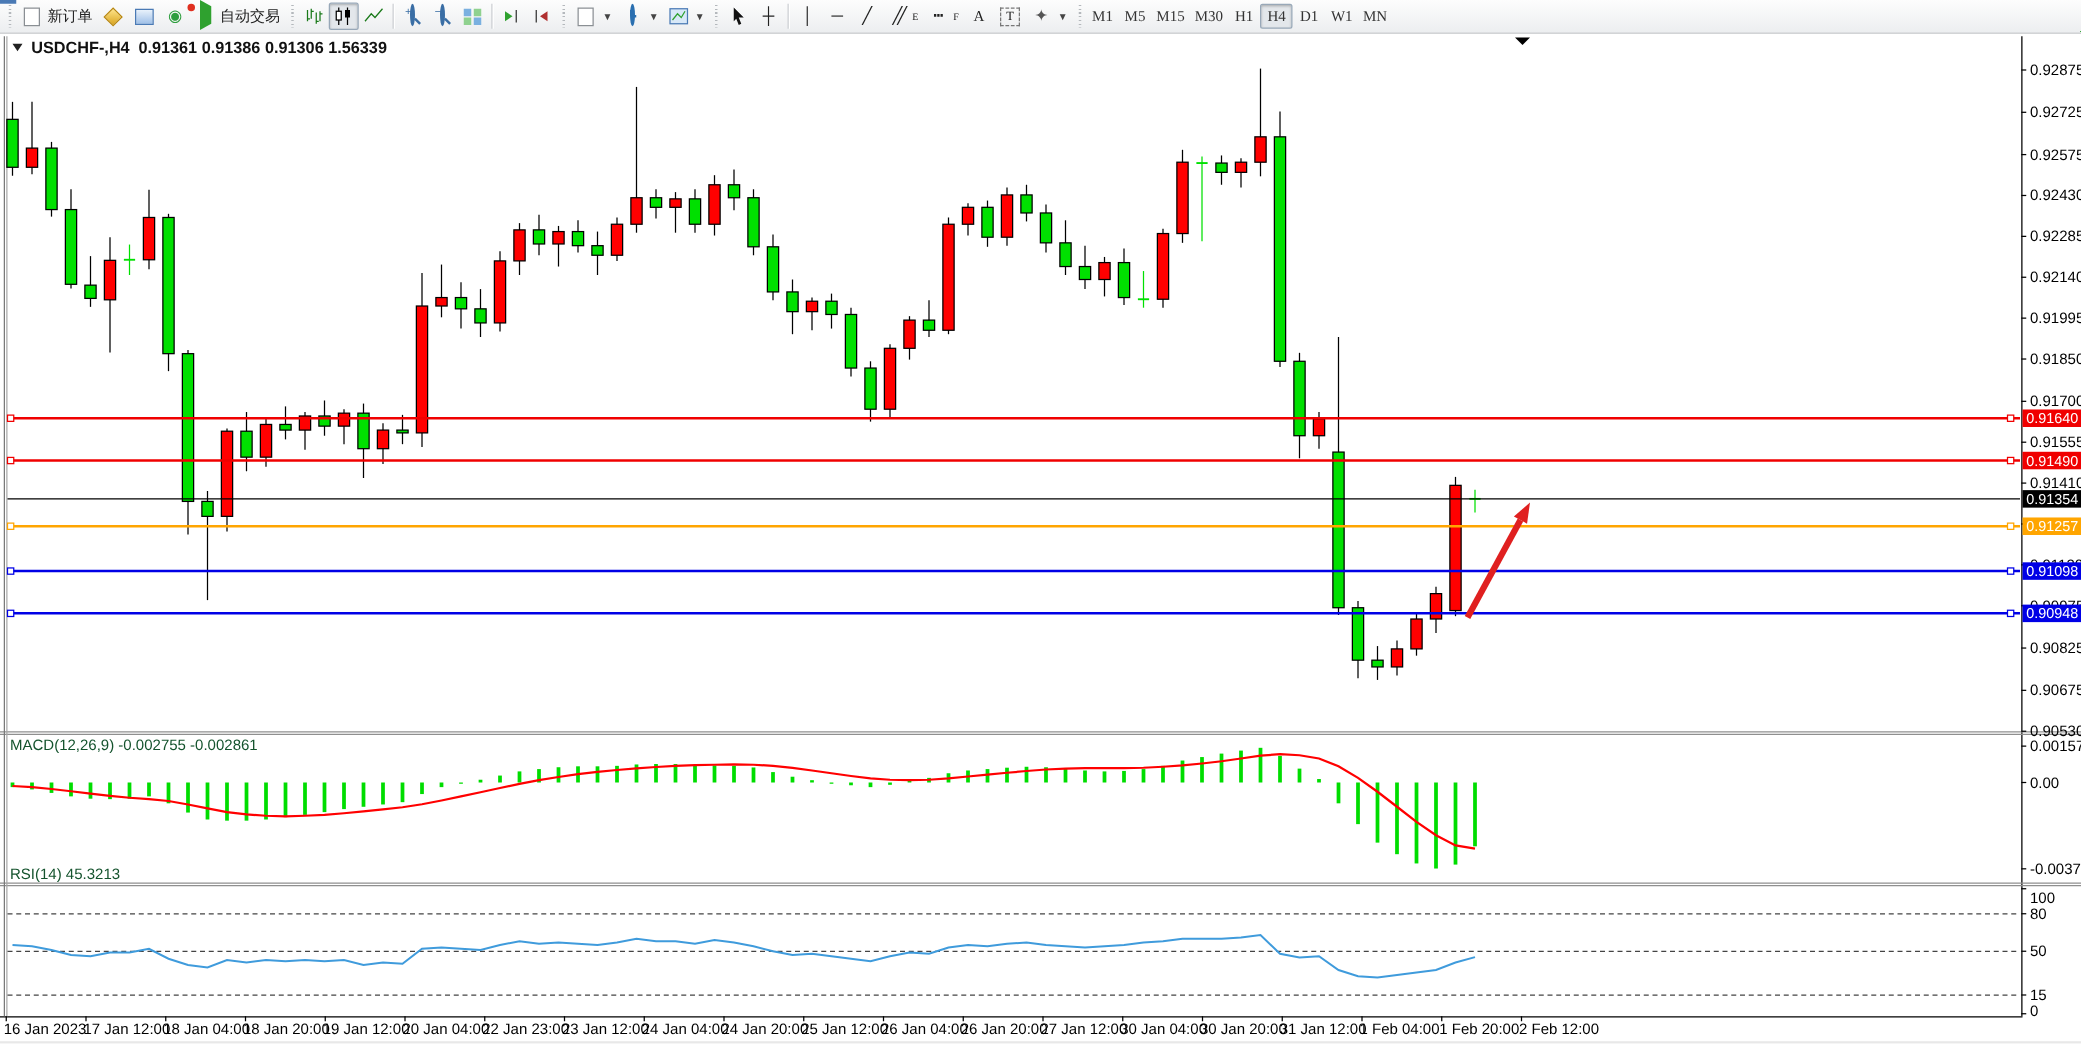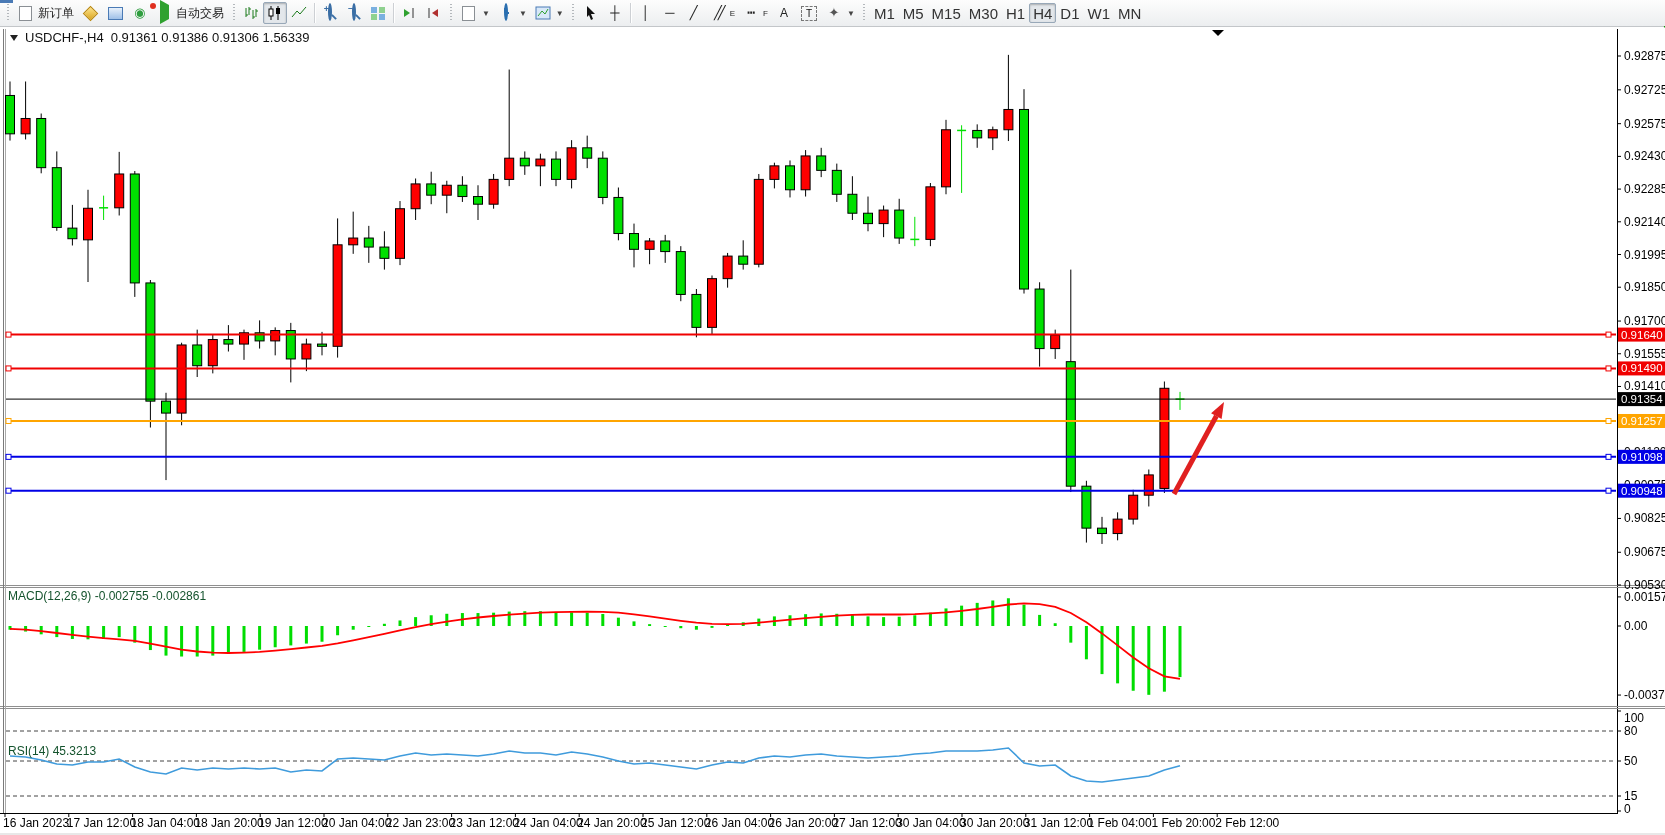--- a/index.html
+++ b/index.html
@@ -8,24 +8,24 @@
   
   .toolbar{position:absolute;top:0;left:0;width:1665px;height:27px;
     background:linear-gradient(#fdfdfd,#eceef0);border-bottom:1px solid #c3c6c9;
     display:flex;align-items:center;padding:0 2px;box-sizing:border-box;z-index:6;}
   .grip{width:5px;height:18px;margin:0 3px;
     background-image:repeating-linear-gradient(to bottom,#b4b8bc 0 1px,transparent 1px 3px);
     background-size:2px 100%;background-repeat:no-repeat;background-position:center;}
   .vsep{width:1px;height:20px;background:#cdd0d4;box-shadow:1px 0 0 #fff;margin:0 3px;}
   .tbtn{height:22px;min-width:24px;border:1px solid transparent;background:transparent;
     display:inline-flex;align-items:center;justify-content:center;gap:4px;
-    font-size:12px;color:#222;padding:0 3px;border-radius:2px;}
+    font-size:12px;color:#222;padding:0 3px;border-radius:2px;font-family:Liberation Serif, serif;}
   .tbtn.active{background:#e3e7eb;border-color:#98a8b8;box-shadow:inset 0 1px 2px rgba(0,0,0,.25);}
   .tbtn .caret{font-size:8px;color:#444;margin-left:1px;}
-  .tf{font-size:15px;height:20px;min-width:26px;color:#333;}
+  .tf{font-size:12px;height:20px;min-width:26px;color:#333;}
   .ic{display:inline-block;position:relative;width:16px;height:16px;}
   .ic svg{position:absolute;inset:0;}
   .ic-doc{width:11px;height:13px;background:#fff;border:1px solid #8a8f94;margin:1px 2px;}
   .ic-doc::after{content:"+";position:absolute;right:-5px;bottom:-6px;color:#0a9a0a;
     font-weight:bold;font-size:11px;}
   .ic-diamond{width:9px;height:9px;background:linear-gradient(135deg,#ffe48a,#d9a520);
     border:1px solid #b8860b;transform:rotate(45deg);margin:3px;}
   .ic-windows{width:13px;height:11px;border:1px solid #4a7ab5;margin:2px 1px;
     background:linear-gradient(#e8f1fb,#9fc0e8);}
   .ic-windows::after{content:"";position:absolute;left:0;top:0;width:13px;height:3px;background:#4a7ab5;}
@@ -54,21 +54,21 @@
   .ic-mag::after{content:"";position:absolute;width:7px;height:2px;background:#3a6ea5;
     transform:rotate(45deg);left:8px;top:10px;}
   .ic-chat{width:14px;height:10px;border:2px solid #9aa4ae;border-radius:3px;background:#f4f6f8;}
   .ic-chat::after{content:"";position:absolute;left:2px;top:12px;width:0;height:0;
     border-top:4px solid #9aa4ae;border-right:5px solid transparent;}
   .badge{position:absolute;left:8px;top:-3px;min-width:11px;height:11px;border-radius:6px;
     background:#e8391d;color:#fff;font-size:9px;font-weight:bold;text-align:center;
     line-height:11px;padding:0 1px;}
   
   .chart-title{position:absolute;left:10px;top:30px;font-size:13px;color:#111;z-index:4;
-    display:flex;align-items:center;gap:7px;}
+    display:flex;align-items:center;gap:7px;font-weight:bold;}
   .tri{width:0;height:0;border-left:4px solid transparent;border-right:4px solid transparent;
     border-top:6px solid #222;display:inline-block;}
   .panel-label{position:absolute;left:8px;font-size:12px;color:#14532d;z-index:4;}
   svg text{font-family:"Liberation Sans",sans-serif;}
 </style>
 </head>
 <body>
 
 <div id="app">
 
@@ -614,14 +614,14 @@
     </span>
   </div>
 
   
   <div class="chart-title">
     <span class="tri"></span>
     <span>USDCHF-,H4</span>
     <span>0.91361 0.91386 0.91306 1.56339</span>
   </div>
   <div class="panel-label" style="top:589px">MACD(12,26,9) -0.002755 -0.002861</div>
-  <div class="panel-label" style="top:744px">RSI(14) 45.3213</div>
+  <div class="panel-label" style="top:692px">RSI(14) 45.3213</div>
 </div>
 
 </body></html>

